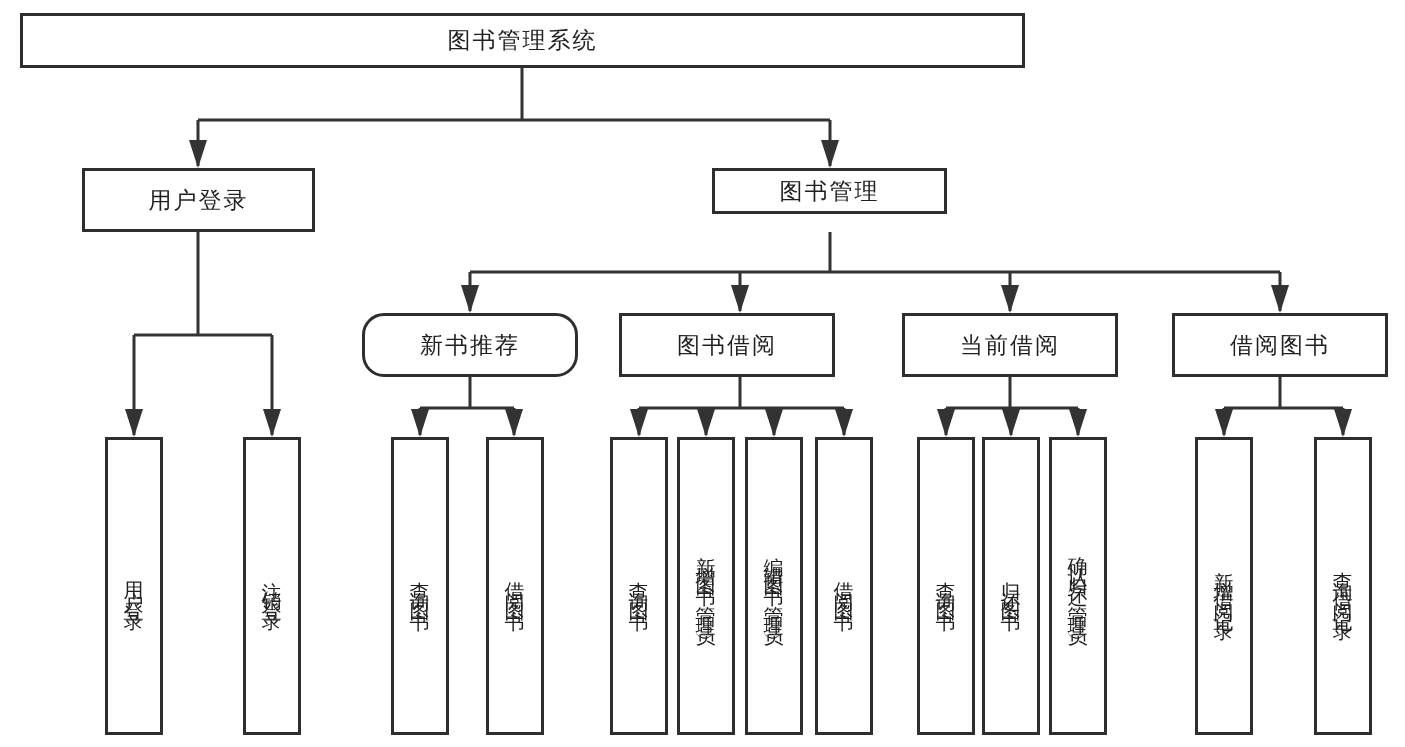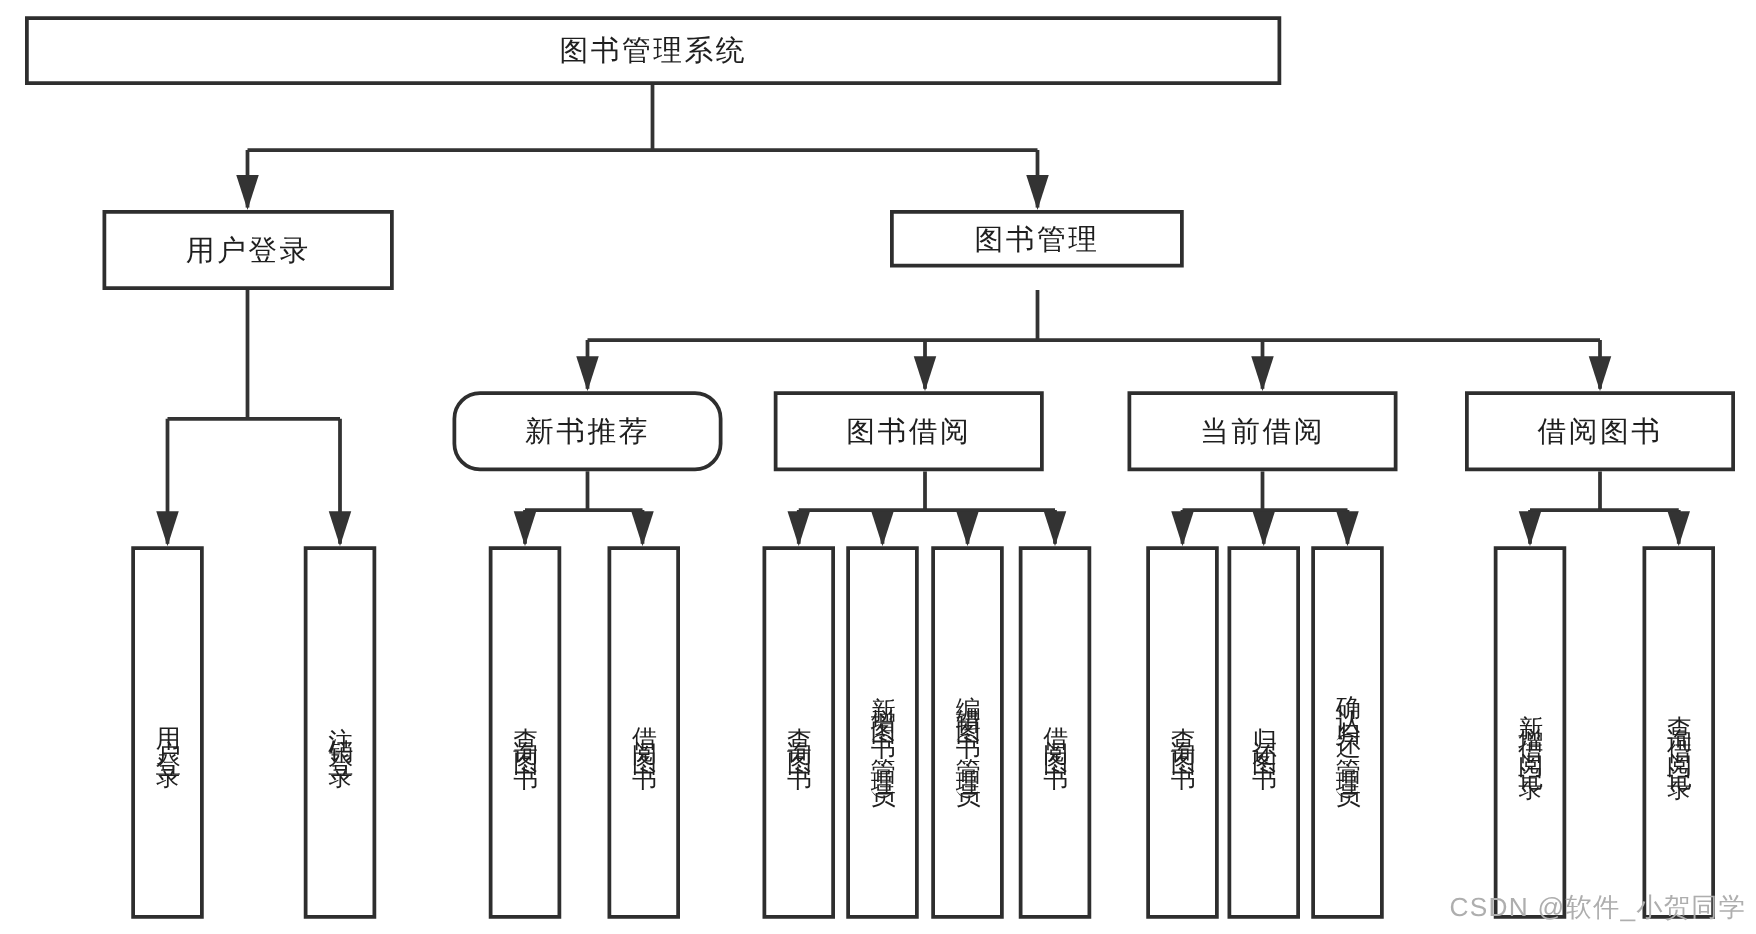--- a/index.html
+++ b/index.html
@@ -167,15 +167,14 @@
     <span class="v-label">确认归还（管理员）</span>
   </div>
 
   <div class="node leaf lf-e0">
     <span class="v-label">新增借阅记录</span>
   </div>
   <div class="node leaf lf-e1">
     <span class="v-label">查询借阅记录</span>
   </div>
 
-  <div class="watermark">CSDN @软件_小贺同学</div>
 
 </div>
 
 </body></html>

